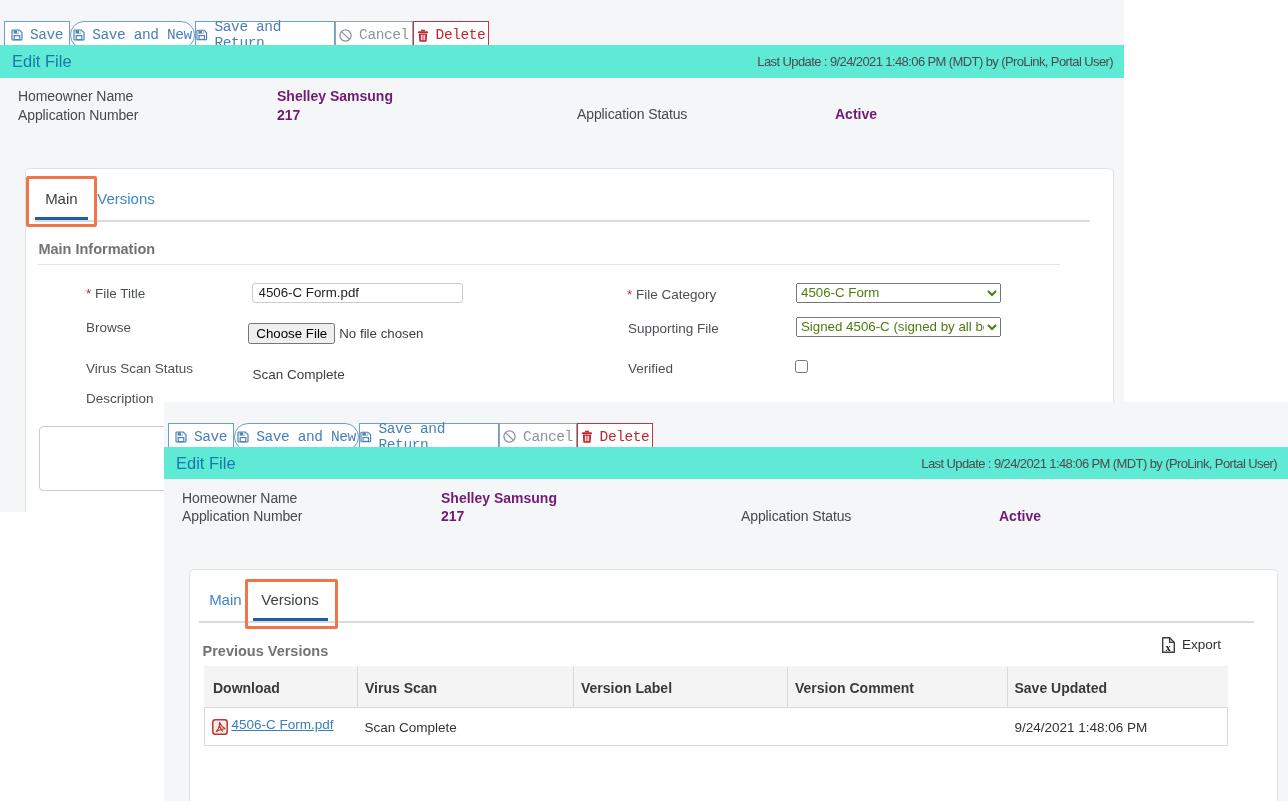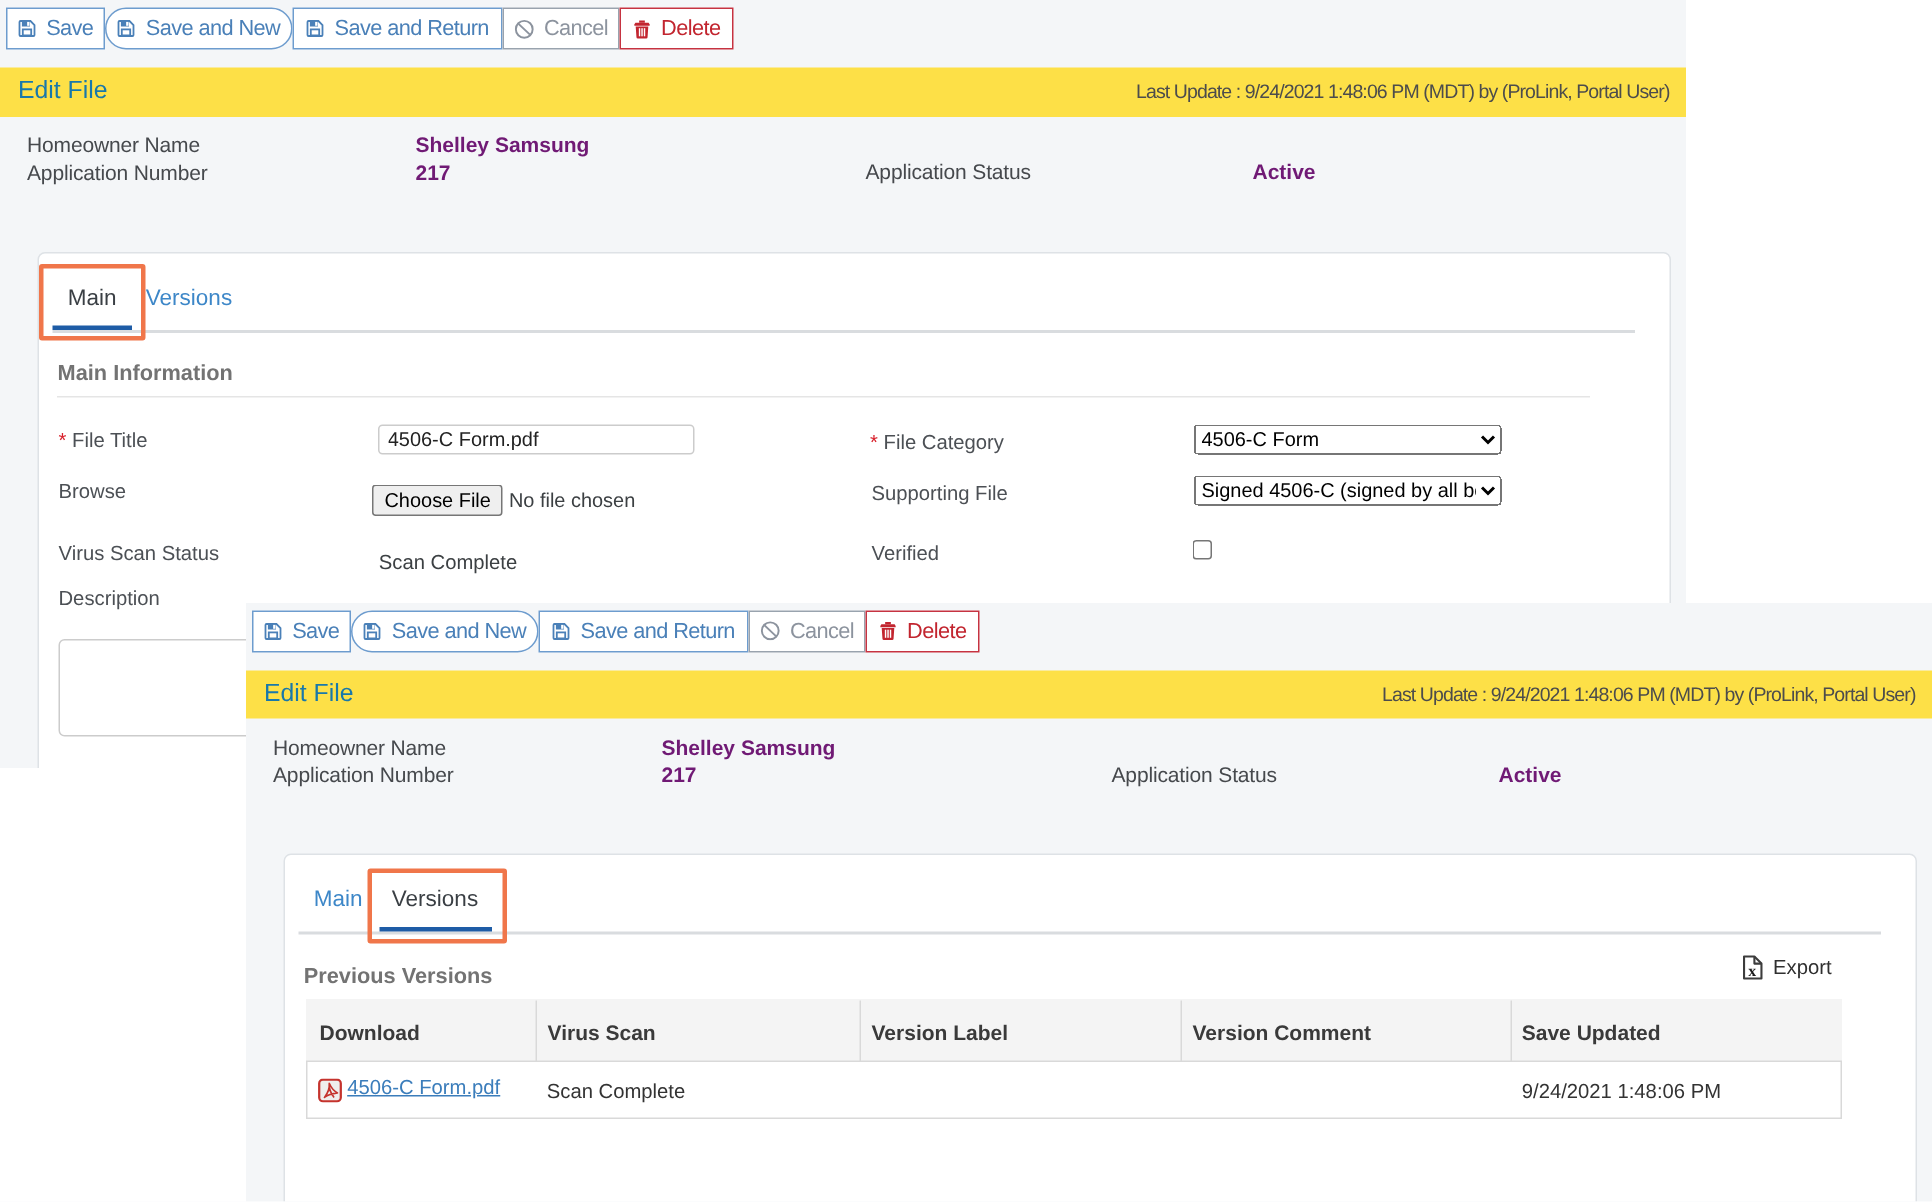--- a/index.html
+++ b/index.html
@@ -3,59 +3,59 @@
 <meta charset="utf-8">
 <style>
 * { margin:0; padding:0; box-sizing:border-box; }
 html,body { width:1288px; height:801px; background:#fff; font-family:"Liberation Sans", sans-serif; }
 body { position:relative; overflow:hidden; }
 .shot { position:absolute; overflow:hidden; background:#f4f6f8; }
 #shotA { left:0; top:0; width:1124px; height:512px; }
 #shotB { left:164px; top:401.5px; width:1124px; height:399.5px; }
 
 
-.toolbar { position:absolute; left:4px; top:5px; height:28px; display:flex; }
+.toolbar { position:absolute; left:4px; top:21px; height:28px; display:flex;font-family:Liberation Mono, monospace; }
 .btn { height:28px; display:inline-flex; align-items:center; justify-content:center; background:#fff;
   border:1px solid #6d9cce; color:#4a80b8; font-size:14.5px; letter-spacing:-0.4px; }
 .btn svg { margin-right:7px; }
 .btn.b1 { width:66px; }
 .btn.b2 { width:125px;border-radius:14px; }
 .btn.b3 { width:140px; }
 .btn.cancel { width:78px; border-color:#99a3ae; color:#8c939e; }
 .btn.delete { width:76px; border-color:#c63341; color:#c2252f; }
 
 
-.graybar { position:absolute; left:0; top:45px; width:1124px; height:32.5px; background:#fde047; }
+.graybar { position:absolute; left:0; top:45px; width:1124px; height:32.5px; background:#5eead4; }
 .graybar .title { position:absolute; left:12px; top:50%; transform:translateY(-50%); font-size:16.5px; color:#1878ab; }
 .graybar .lastupd { position:absolute; right:11px; top:50%; transform:translateY(-50%); font-size:13px; letter-spacing:-0.6px; color:#4c4c4c; }
 
 
 .info { position:absolute; left:0; top:86px; width:1124px; font-size:14px; color:#46494d; }
 .ilabel { position:absolute; letter-spacing:-0.1px; }
 .ival { position:absolute; font-weight:bold; color:#701a75; }
 
 
 .card { position:absolute; left:24.5px; top:167.5px; width:1089.5px; height:420px; background:#fff;
   border:1px solid #dee2e6; border-radius:5px; }
 .tabline { position:absolute; left:34.5px; top:219.5px; width:1055px; height:2px; background:#d9dcdf; }
 .tab { position:absolute; top:185px; height:26px; display:flex; align-items:center; justify-content:center; font-size:15px; }
 .tab.active { color:#3a3f44; }
 .tab.inactive { color:#3d87c8; }
 .tabunderline { position:absolute; top:216.5px; height:3px; background:#1e5ca6; }
 .orange { position:absolute; border:3.5px solid #f0764a; border-radius:2px; }
 
 
-.flabel { position:absolute; font-size:13.5px; color:#4c5055; }
+.flabel { position:absolute; font-size:13.5px; color:#4c5055;margin-left:47px; }
 .req { color:#d9232e; }
 .fhead { position:absolute; font-size:14.5px; font-weight:bold; color:#737373; }
 .fhr { position:absolute; height:1px; background:#e5e5e5; }
 input.txt { position:absolute; width:211px; height:20px; border:1px solid #ccc; border-radius:3px;
   font-family:"Liberation Sans",sans-serif; font-size:13.3px; color:#222; padding:0 6px; background:#fff; }
 select.sel { position:absolute; width:205px; height:20px; font-family:"Liberation Sans",sans-serif;
-  font-size:13.3px; color:#000000; }
+  font-size:13.3px; color:#4d7c0f; }
 textarea.ta { position:absolute; border:1px solid #ccc; border-radius:4px; background:#fff; resize:none; }
 .ftext { position:absolute; font-size:13.5px; color:#3c4043; }
 input.file { position:absolute; font-size:13.3px; font-family:"Liberation Sans",sans-serif; color:#3c4043; }
 input.cb { position:absolute; width:13px; height:13px; }
 
 
 .vtable { position:absolute; border:1px solid #d9d9d9; background:#fff; }
 .vhead { position:absolute; background:#f4f4f4; border-bottom:1px solid #d9d9d9; }
 .vth { position:absolute; font-size:14px; font-weight:bold; color:#3a3a3a; }
 .vsep { position:absolute; width:1px; background:#d9d9d9; }

